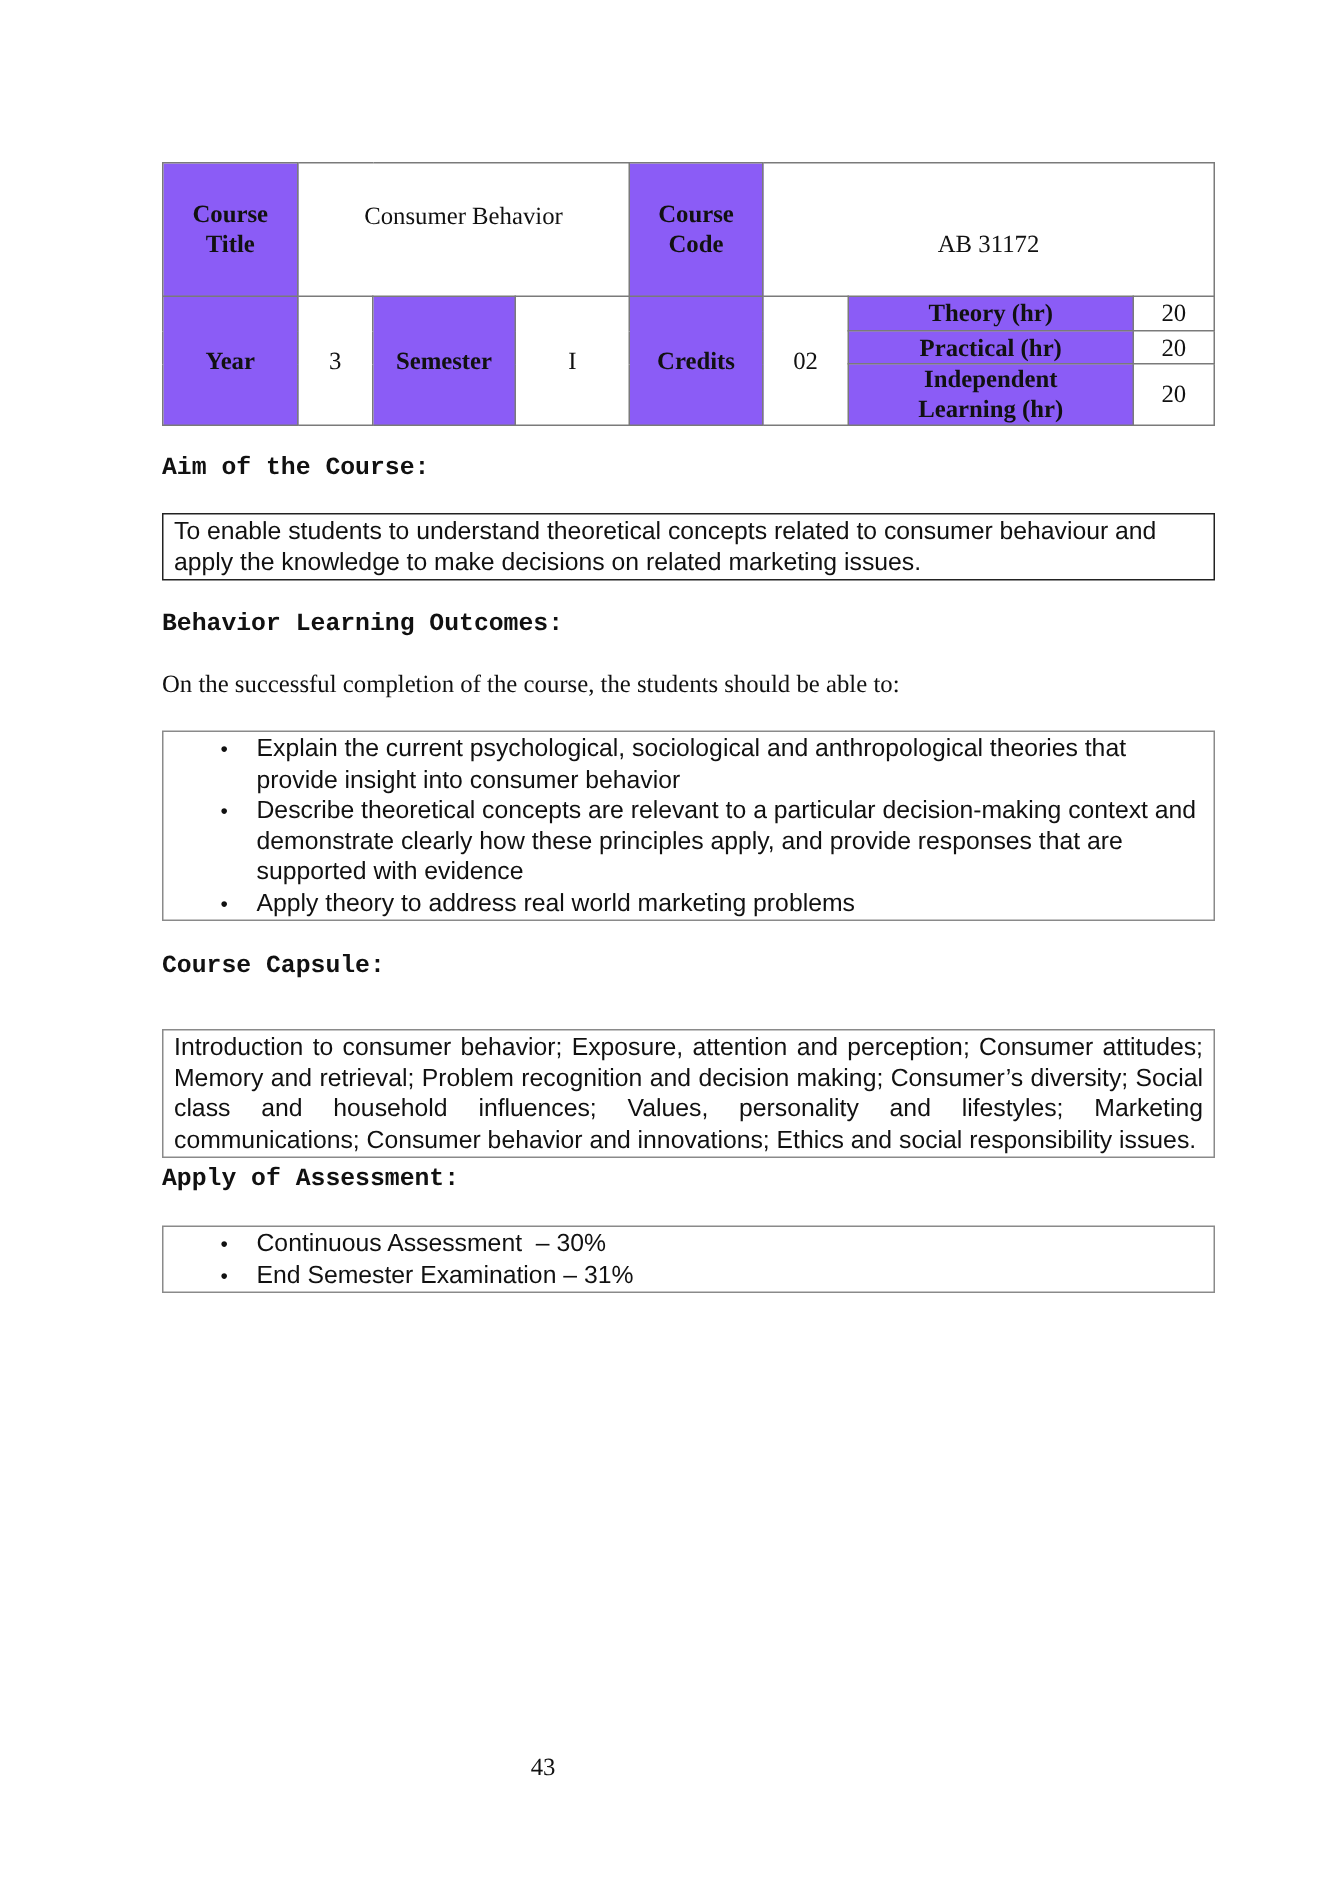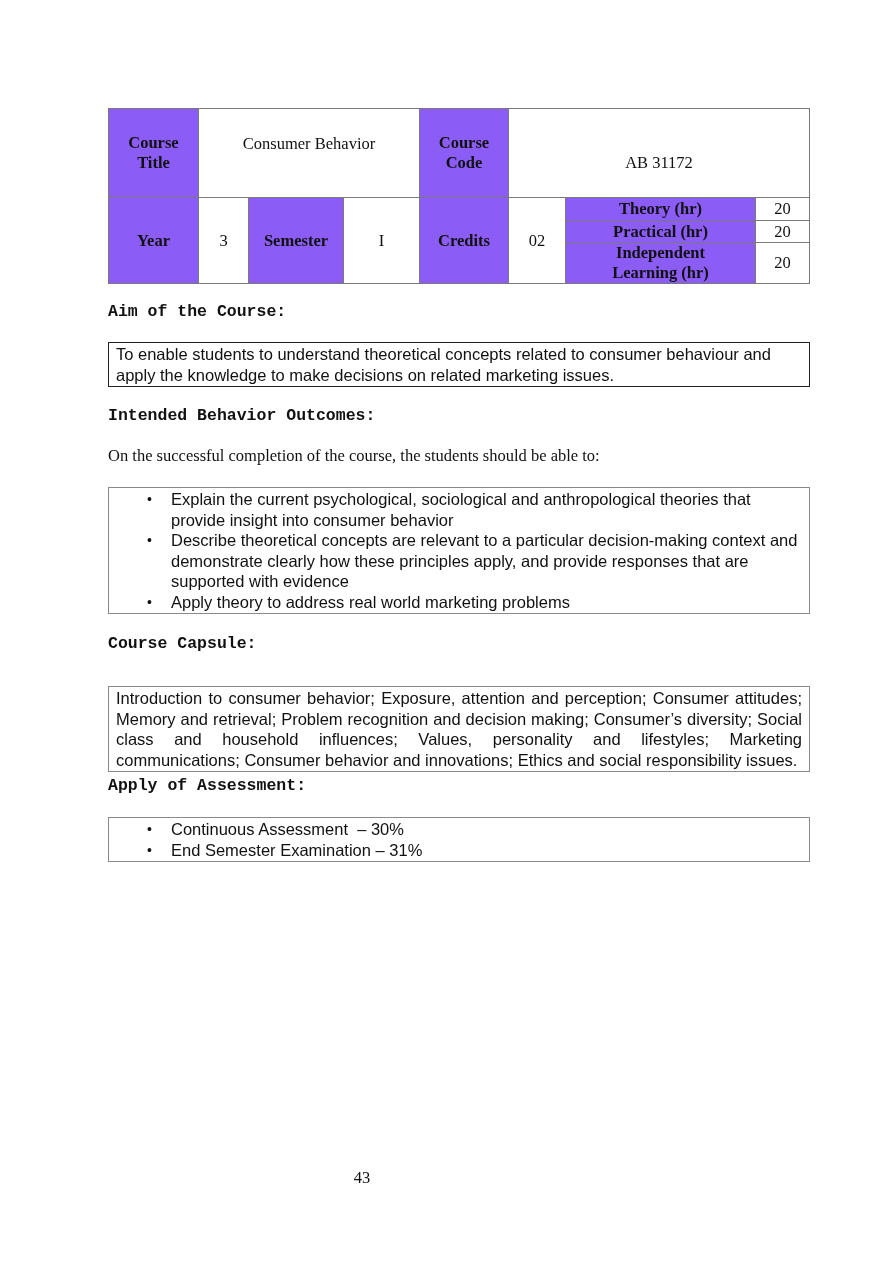--- a/index.html
+++ b/index.html
@@ -83,21 +83,21 @@
     <td>20</td>
   </tr>
 </tbody>
   </table>
 
 <div class="heading" style="top:302px">Aim of the Course:</div>
 <div class="box aim-box" style="top:342px">
   <span>To enable students to understand theoretical concepts related to consumer behaviour and apply the knowledge to make decisions on related marketing issues.</span>
 </div>
 
-<div class="heading" style="top:406px">Intended Behavior Outcomes:</div>
+<div class="heading" style="top:406px">Behavior Learning Outcomes:</div>
 <div class="para" style="top:446px">On the successful completion of the course, the students should be able to:</div>
 
 <div class="box thin-box" style="top:487px">
   <ul class="bullets">
     <li><span class="dot">•</span><span>Explain the current psychological, sociological and anthropological theories that provide insight into consumer behavior</span></li>
     <li><span class="dot">•</span><span>Describe theoretical concepts are relevant to a particular decision-making context and demonstrate clearly how these principles apply, and provide responses that are supported with evidence</span></li>
     <li><span class="dot">•</span><span>Apply theory to address real world marketing problems</span></li>
   </ul>
 </div>
 

